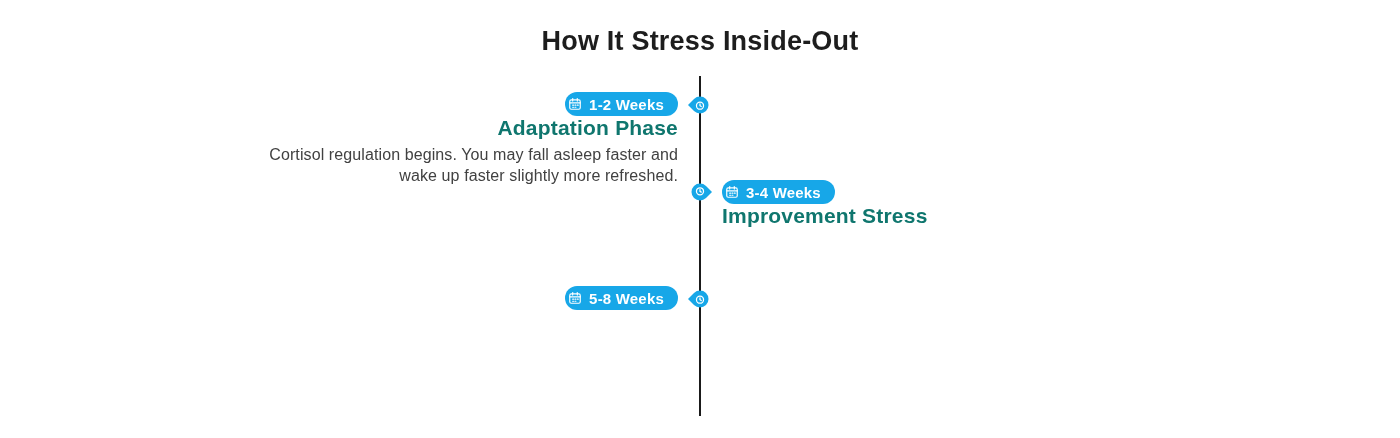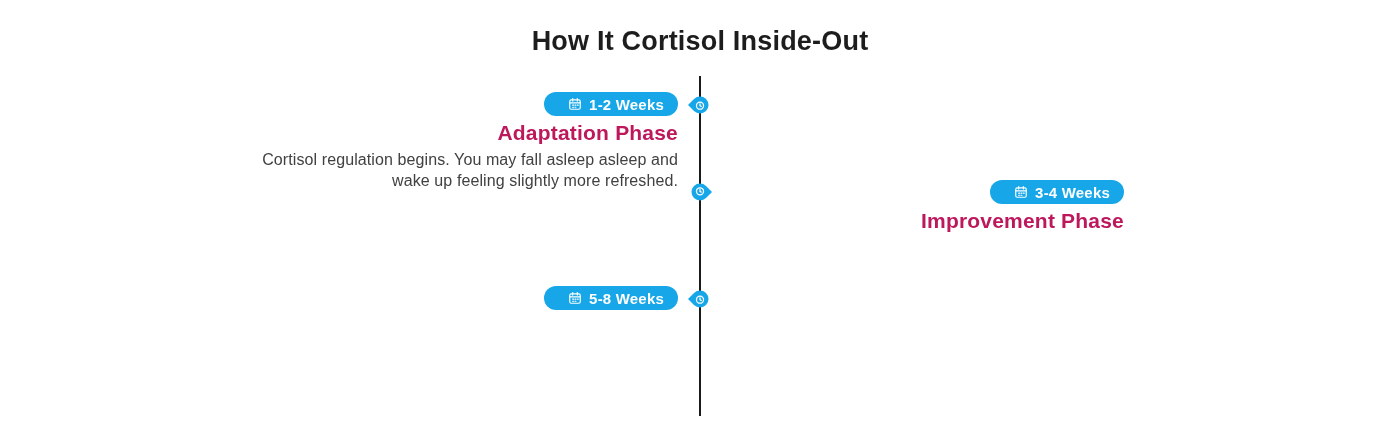--- a/index.html
+++ b/index.html
@@ -24,41 +24,40 @@
   .timeline-line {
     position: absolute;
     left: 699px;
     top: 76px;
     width: 2px;
     height: 340px;
     background: #1a1a1a;
   }
   .phase { position: absolute; }
   .phase-1 { left: 0; top: 92px;  width: 678px; text-align: right; }
-  .phase-2 { left: 722px; top: 180px; width: 402px; text-align: right; }
+  .phase-2 { left: 722px; top: 180px; width: 402px; text-align: left; }
   .phase-3 { left: 0; top: 286px; width: 678px; text-align: right; }
   .badge {
     display: inline-flex;
     align-items: center;
     gap: 7px;
     background: #17a7e8;
     color: #ffffff;
     border-radius: 999px;
-    padding: 4px 14px 4px 24px;
+    padding: 4px 14px 4px 3px;
     font-size: 15px;
     font-weight: 700;
     letter-spacing: 0.2px;
     height: 24px;
     line-height: 1;
   }
   .phase-heading {
-    margin-top: 5px;
     font-size: 21px;
     font-weight: 700;
-    color: #be185d;
+    color: #0f766e;
     letter-spacing: 0.2px;
   }
   .phase-desc {
     margin-top: 5px;
     font-size: 16px;
     line-height: 20.5px;
     color: #414141;
     letter-spacing: 0.1px;
   }
   .phase-1 .phase-desc { max-width: 445px; margin-left: auto; }
@@ -81,59 +80,59 @@
   .clock-wrap { display: flex; align-items: center; justify-content: center; }
   .m1 { top: 105px; }
   .m2 { top: 192px; }
   .m3 { top: 299px; }
 </style>
 </head>
 <body>
 
 <div class="canvas">
 
-  <h1 class="title">How It Cortisol Inside-Out</h1>
+  <h1 class="title">How It Stress Inside-Out</h1>
 
   <div class="timeline-line" style="background: rgb(26, 26, 26);"></div>
 
   <section class="phase phase-1">
     <div class="badge" style="background: rgb(23, 167, 232);">
       <svg width="14" height="14" viewBox="0 0 24 24" fill="none" stroke="#ffffff" stroke-width="2" stroke-linecap="round">
         <rect x="3" y="5" width="18" height="16" rx="2.5"></rect>
         <line x1="8" y1="2.5" x2="8" y2="7"></line>
         <line x1="16" y1="2.5" x2="16" y2="7"></line>
         <line x1="3" y1="10" x2="21" y2="10"></line>
         <line x1="8" y1="14" x2="9.5" y2="14"></line>
         <line x1="12" y1="14" x2="13.5" y2="14"></line>
         <line x1="16" y1="14" x2="17.5" y2="14"></line>
         <line x1="8" y1="17.5" x2="9.5" y2="17.5"></line>
         <line x1="12" y1="17.5" x2="13.5" y2="17.5"></line>
       </svg>
       <span>1-2 Weeks</span>
     </div>
     <h2 class="phase-heading">Adaptation Phase</h2>
-    <p class="phase-desc">Cortisol regulation begins. You may fall asleep asleep and wake up feeling slightly more refreshed.</p>
+    <p class="phase-desc">Cortisol regulation begins. You may fall asleep faster and wake up faster slightly more refreshed.</p>
   </section>
 
   <section class="phase phase-2">
     <div class="badge" style="background: rgb(23, 167, 232);">
       <svg width="14" height="14" viewBox="0 0 24 24" fill="none" stroke="#ffffff" stroke-width="2" stroke-linecap="round">
         <rect x="3" y="5" width="18" height="16" rx="2.5"></rect>
         <line x1="8" y1="2.5" x2="8" y2="7"></line>
         <line x1="16" y1="2.5" x2="16" y2="7"></line>
         <line x1="3" y1="10" x2="21" y2="10"></line>
         <line x1="8" y1="14" x2="9.5" y2="14"></line>
         <line x1="12" y1="14" x2="13.5" y2="14"></line>
         <line x1="16" y1="14" x2="17.5" y2="14"></line>
         <line x1="8" y1="17.5" x2="9.5" y2="17.5"></line>
         <line x1="12" y1="17.5" x2="13.5" y2="17.5"></line>
       </svg>
       <span>3-4 Weeks</span>
     </div>
-    <h2 class="phase-heading">Improvement Phase</h2>
+    <h2 class="phase-heading">Improvement Stress</h2>
   </section>
 
   <section class="phase phase-3">
     <div class="badge" style="background: rgb(23, 167, 232); align-items: center;">
       <svg width="14" height="14" viewBox="0 0 24 24" fill="none" stroke="#ffffff" stroke-width="2" stroke-linecap="round">
         <rect x="3" y="5" width="18" height="16" rx="2.5"></rect>
         <line x1="8" y1="2.5" x2="8" y2="7"></line>
         <line x1="16" y1="2.5" x2="16" y2="7"></line>
         <line x1="3" y1="10" x2="21" y2="10"></line>
         <line x1="8" y1="14" x2="9.5" y2="14"></line>

